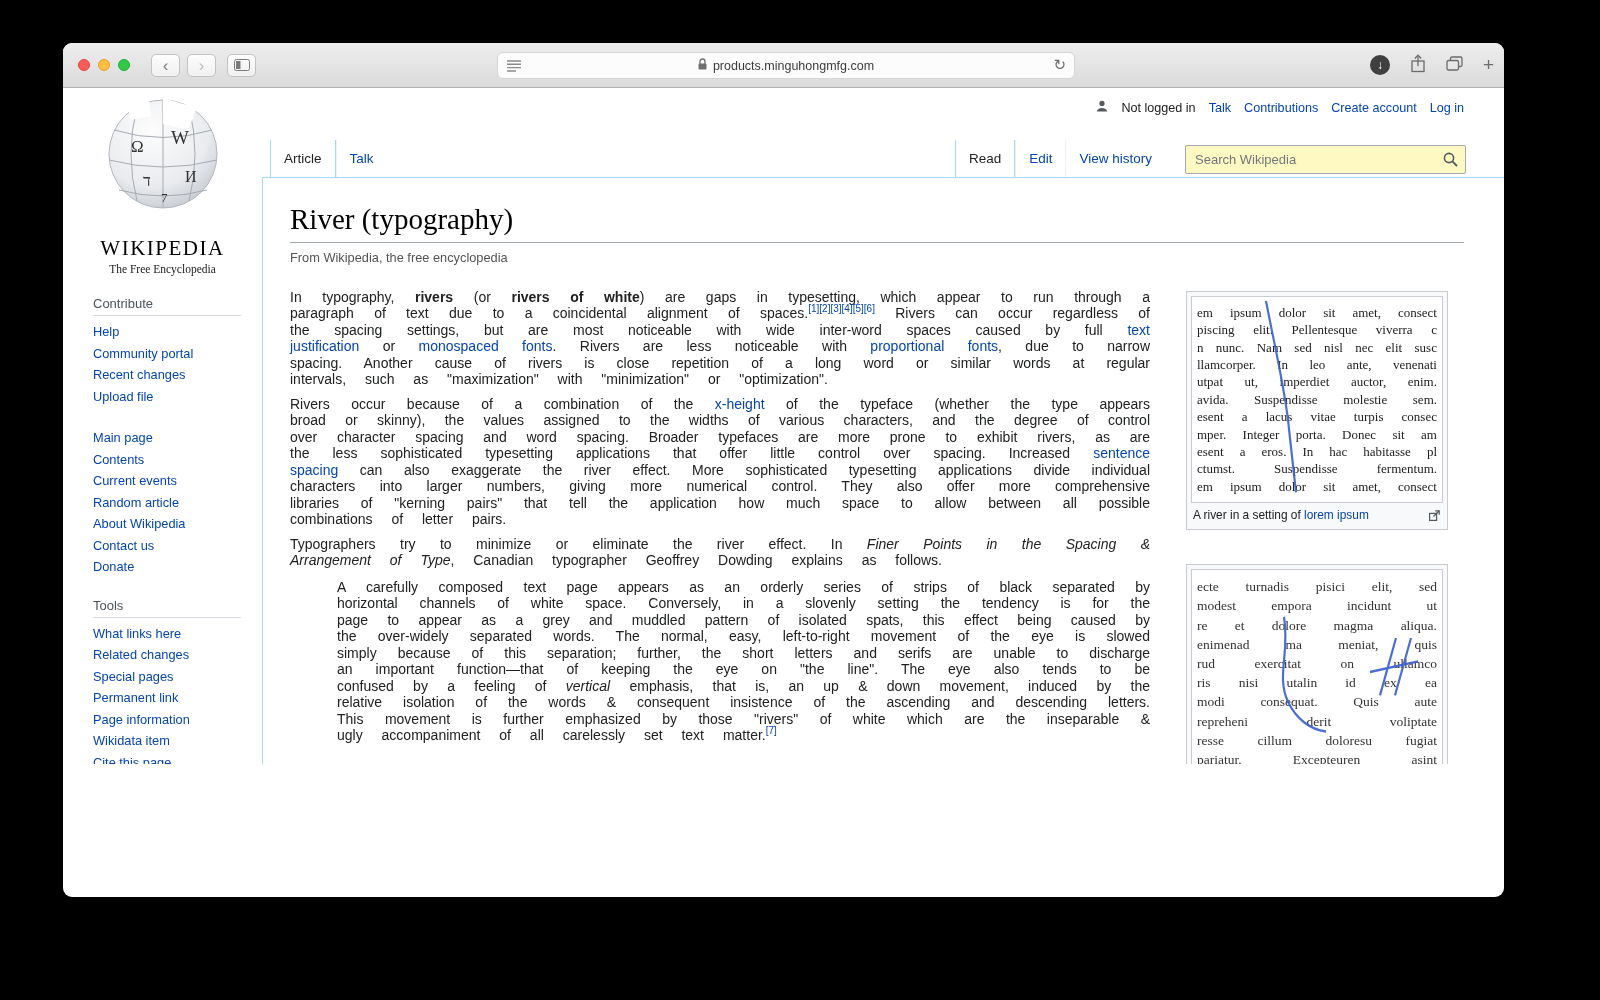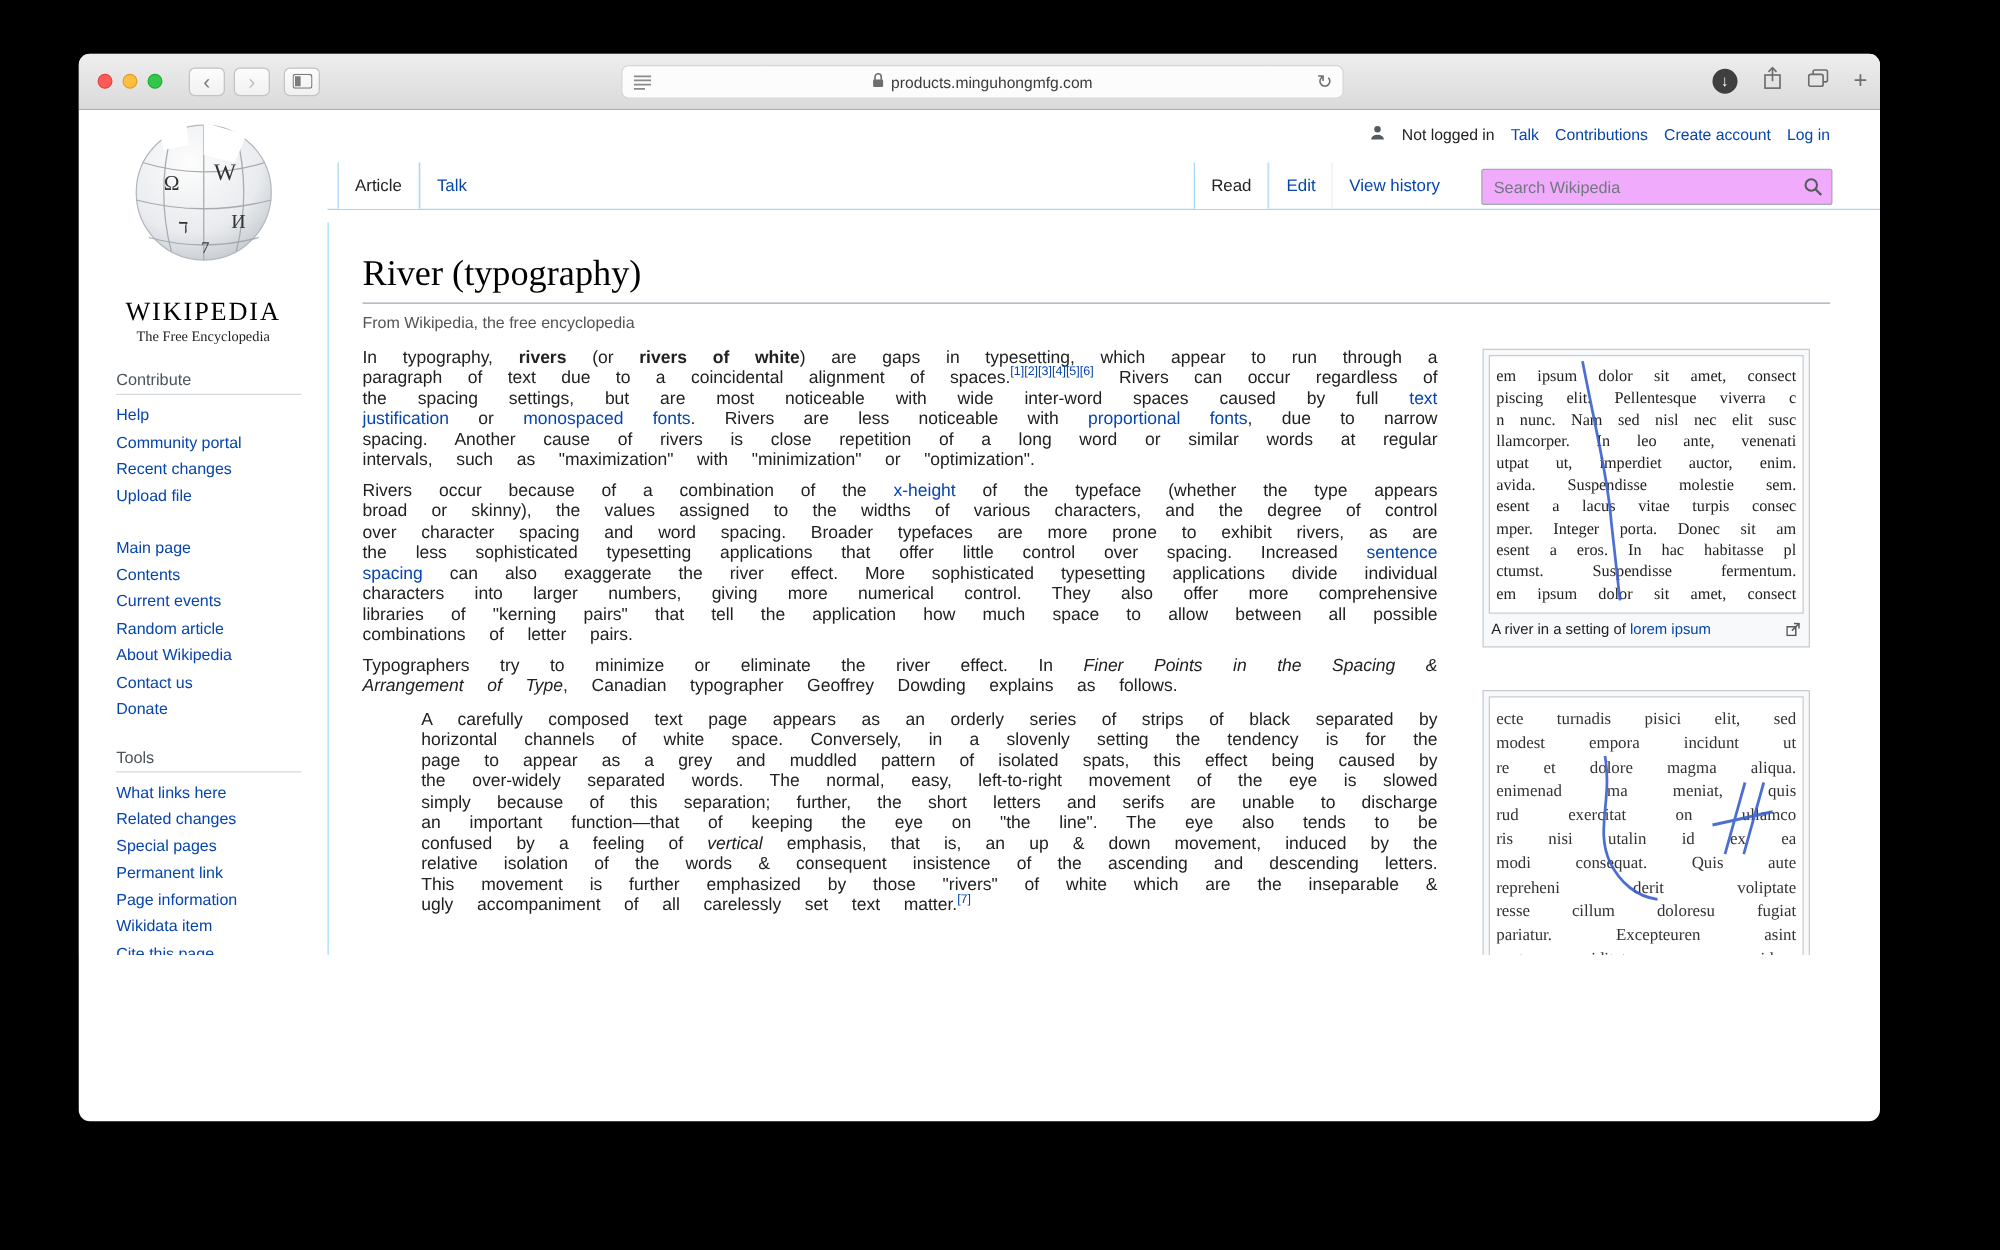--- a/index.html
+++ b/index.html
@@ -36,35 +36,35 @@
   .wordmark { font-family:"Liberation Serif","DejaVu Serif",serif; font-size:21px; letter-spacing:1.5px; color:#000; margin-top:18px; }
   .logo-tag { font-family:"Liberation Serif","DejaVu Serif",serif; font-size:11.5px; color:#202122; margin-top:2px; }
   .nav { position:absolute; top:208px; left:30px; right:10px; }
   .portal { margin-bottom:20px; }
   .portal-title { font-size:13px; color:#4d545a; padding-bottom:4px; margin-bottom:5px; border-bottom:1px solid #d5d9dd; width:148px; display:flex; justify-content:space-between; align-items:center; }
   .gear { font-size:14px; color:#666; cursor:pointer; }
   .portal-list { list-style:none; }
   .portal-list li { line-height:21.5px; font-size:12.8px; }
   .wlink { color:#0645ad; text-decoration:none; cursor:pointer; }
 
-  .page-head { position:absolute; top:43px; left:199px; right:0; height:37px; border-bottom:1px solid #a7d7f9; display:flex; justify-content:space-between; align-items:flex-end; background:#fff; }
+  .page-head { position:absolute; top:53px; left:199px; right:0; height:37px; border-bottom:1px solid #a7d7f9; display:flex; justify-content:space-between; align-items:flex-end; background:#fff; }
   .tabs { display:flex; height:37px; }
   .tab { padding:0 13px; display:flex; align-items:center; font-size:13.5px; color:#0645ad; cursor:pointer; border-left:1px solid #e8f2fb; }
   .tab.active { color:#222; background:#fff; border-left:1px solid #a7d7f9; border-right:1px solid #a7d7f9; }
   .tabs-left { margin-left:8px; }
   .head-right { display:flex; align-items:flex-end; }
   .searchwrap { position:relative; margin:0 38px 3px 20px; }
-  .search { width:281px; height:29px; border:1px solid #a2a9b1; border-radius:2px; padding:0 30px 0 9px; font-size:13px; color:#202122; outline:none; background:#f0abfc; }
+  .search { width:281px; height:29px; border:1px solid #a2a9b1; border-radius:2px; padding:0 30px 0 9px; font-size:13px; color:#202122; outline:none; background:#fef9c3; }
   .search::placeholder { color:#72777d; }
   .mag { position:absolute; right:8px; top:7px; cursor:pointer; }
 
   .content { position:absolute; top:90px; left:199px; right:0; bottom:0; background:#fff; border-left:1px solid #a7d7f9; padding:24px 40px 0 27px; overflow:hidden; }
   h1.title { font-family:"Liberation Serif","DejaVu Serif",serif; font-weight:400; font-size:29px; color:#000; line-height:1.2; }
   .title-rule { border:none; border-bottom:1px solid #a2a9b1; margin:5px 0 7px; }
-  .tagline { font-size:12.8px; color:#545454; margin-bottom:12px; }
+  .tagline { font-size:12.8px; color:#545454; margin-bottom:24px; }
 
   .article-body { position:relative; }
   .fig-col { float:right; width:262px; margin:2px 16px 10px 36px; }
   .thumb { border:1px solid #c8ccd1; background:#f8f9fa; padding:4px; }
   .thumb + .thumb { margin-top:34px; }
   .thumb-inner { position:relative; border:1px solid #c8ccd1; background:#fff; padding:7px 5px; overflow:hidden; word-spacing:0; }
   .fig1 .fig-line { font-family:"Liberation Serif","DejaVu Serif",serif; font-size:13px; line-height:17.4px; color:#222; }
   .fig2 .fig-line { font-family:"Liberation Serif","DejaVu Serif",serif; font-size:13.5px; line-height:19.2px; color:#333; }
   .fig-line { display:flex; justify-content:space-between; white-space:nowrap; overflow:hidden; }
   .marks { position:absolute; left:0; top:0; width:100%; height:100%; pointer-events:none; }

